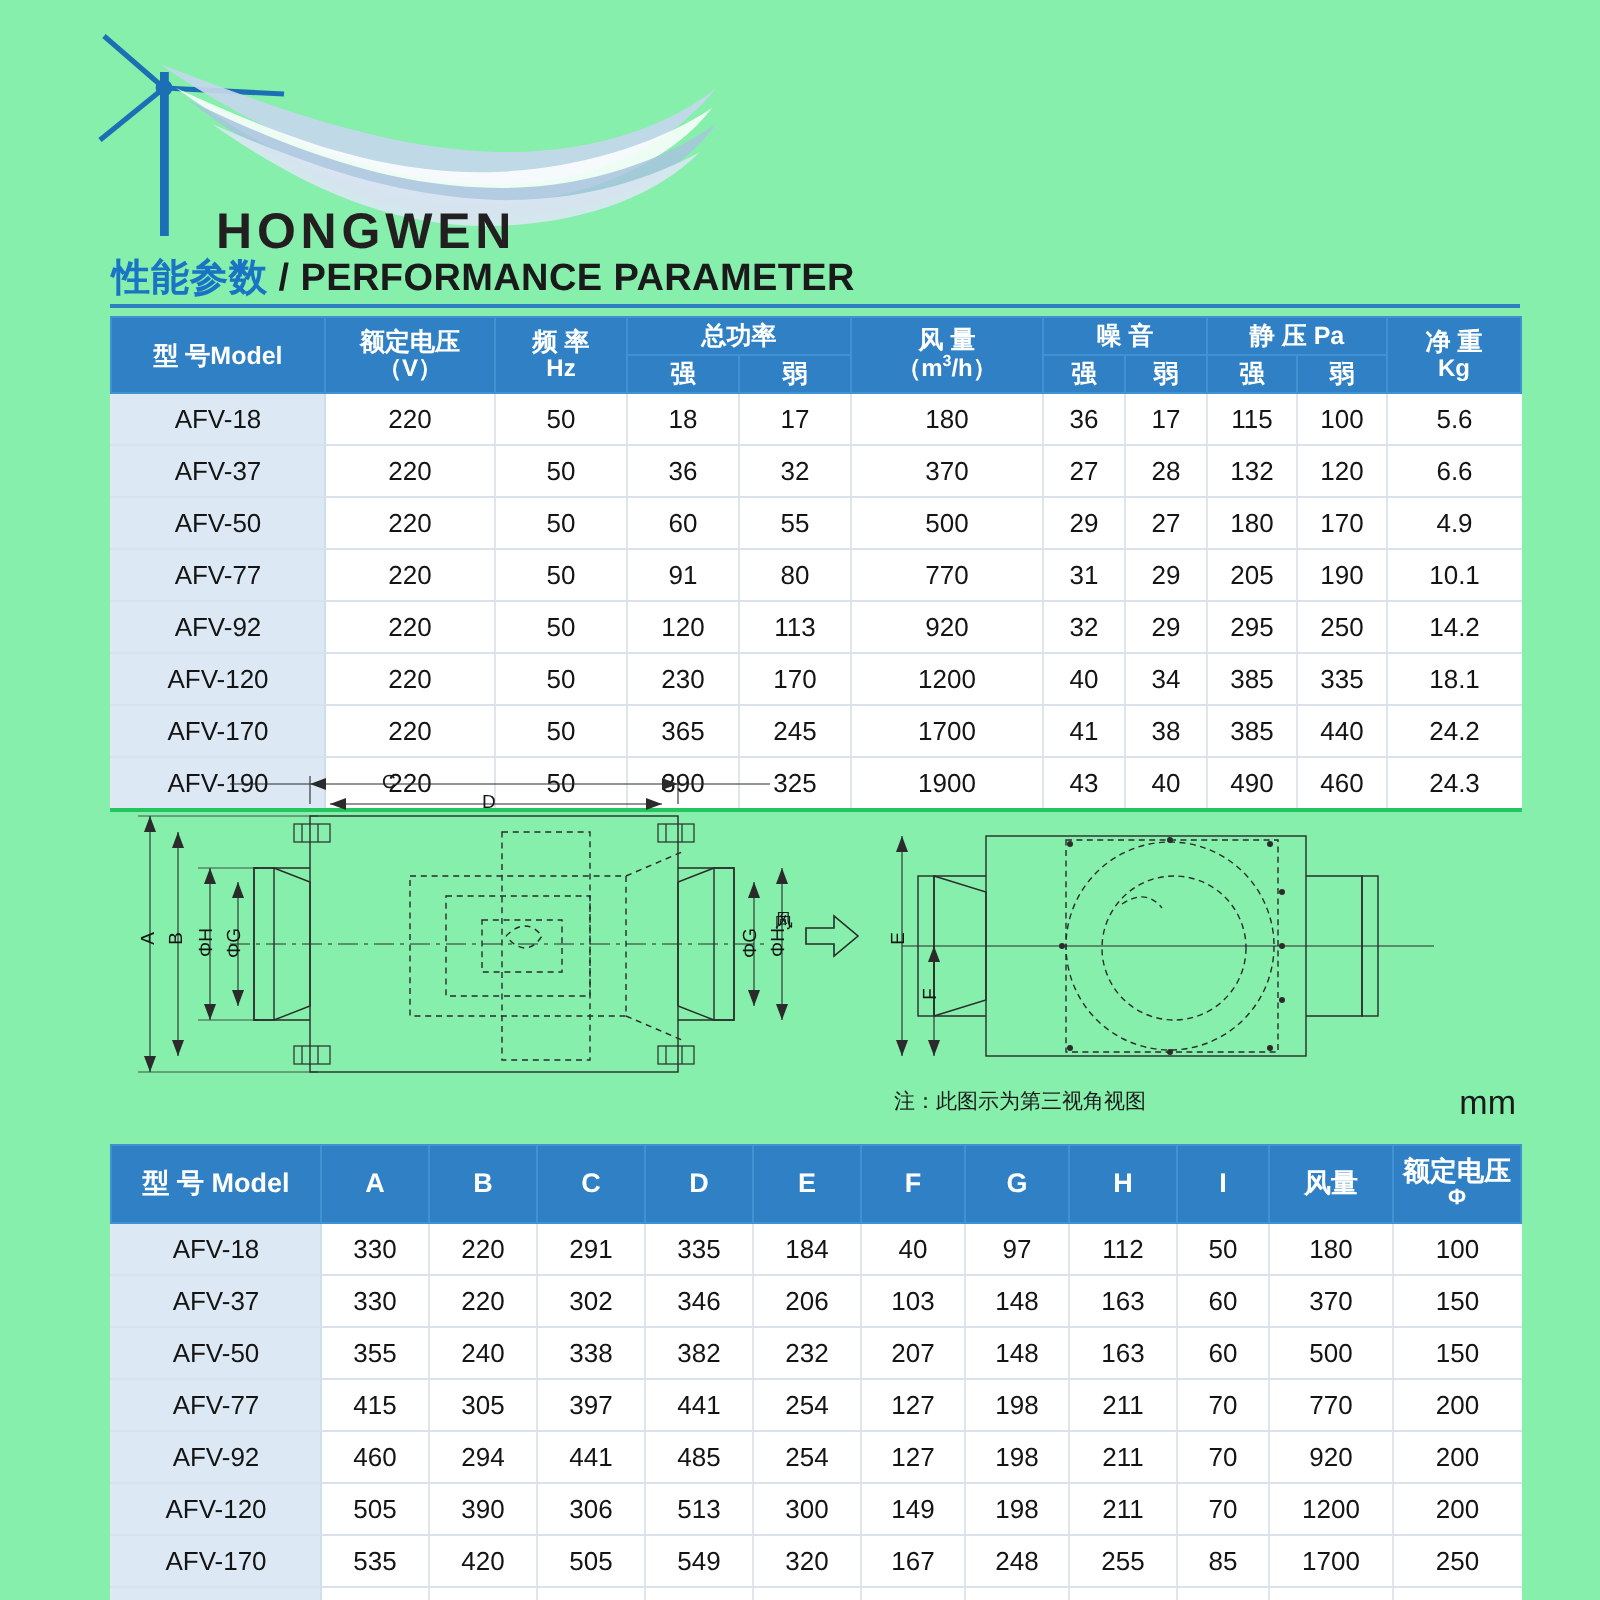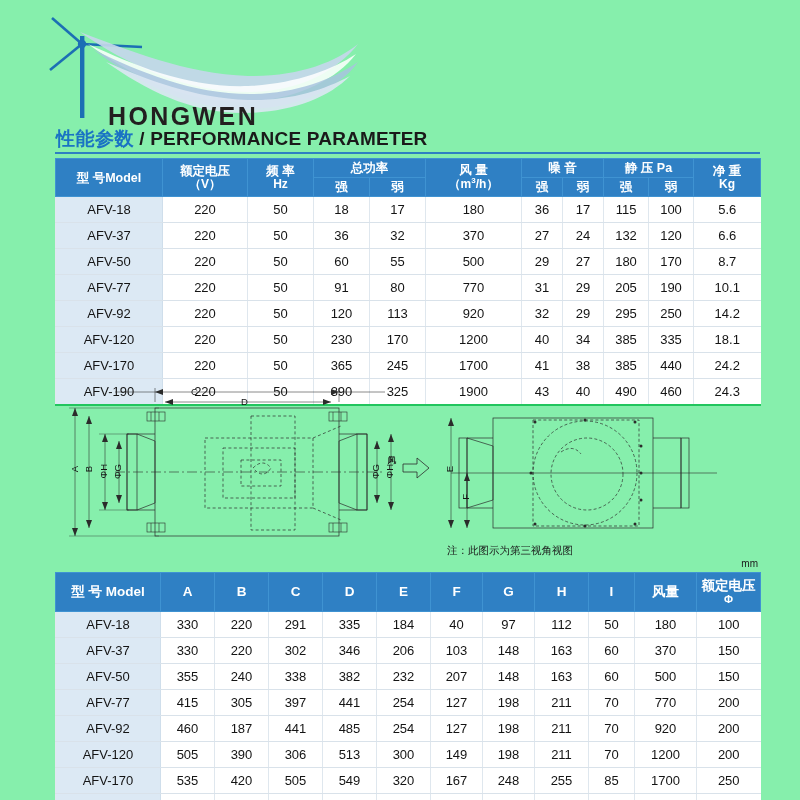--- a/index.html
+++ b/index.html
@@ -76,22 +76,22 @@
 
   .sup { font-size: 8px; vertical-align: super; }
   .hdr-unit { display:block; font-size: 12px; font-weight: 700; }
   .phi { display:block; font-size: 11px; font-weight: 700; }
 
   
   .diagram-area {
     position: absolute; left: 55px; top: 386px; width: 705px; height: 176px;
   }
   .mm-label {
-    position: absolute; right: 2px; top: 172px;
-    font-size: 10px; color: #1a1a1a;
+    position: absolute; right: 2px; top: 156px;
+    font-size: 17px; color: #1a1a1a;
     font-family: "Liberation Sans", sans-serif;
   }
   .note-cn {
     position: absolute; left: 392px; top: 158px;
     font-size: 10.5px; color: #1a1a1a; white-space: nowrap;
     font-family: Liberation Sans, sans-serif;
   }
   .flow-label {
     position: absolute; left: 330px; top: 62px;
     font-size: 9px; color: #1a1a1a; white-space: nowrap;
@@ -193,37 +193,37 @@
           <td>5.6</td>
         </tr>
         <tr>
           <td class="model-cell">AFV-37</td>
           <td>220</td>
           <td>50</td>
           <td>36</td>
           <td>32</td>
           <td>370</td>
           <td>27</td>
-          <td>24</td>
+          <td>28</td>
           <td>132</td>
           <td>120</td>
           <td>6.6</td>
         </tr>
         <tr>
           <td class="model-cell">AFV-50</td>
           <td>220</td>
           <td>50</td>
           <td>60</td>
           <td>55</td>
           <td>500</td>
           <td>29</td>
           <td>27</td>
           <td>180</td>
           <td>170</td>
-          <td>8.7</td>
+          <td>4.9</td>
         </tr>
         <tr>
           <td class="model-cell">AFV-77</td>
           <td>220</td>
           <td>50</td>
           <td>91</td>
           <td>80</td>
           <td>770</td>
           <td>31</td>
           <td>29</td>
@@ -486,21 +486,21 @@
           <td>127</td>
           <td>198</td>
           <td>211</td>
           <td>70</td>
           <td>770</td>
           <td>200</td>
         </tr>
         <tr>
           <td class="model-cell">AFV-92</td>
           <td>460</td>
-          <td>187</td>
+          <td>294</td>
           <td>441</td>
           <td>485</td>
           <td>254</td>
           <td>127</td>
           <td>198</td>
           <td>211</td>
           <td>70</td>
           <td>920</td>
           <td>200</td>
         </tr>

